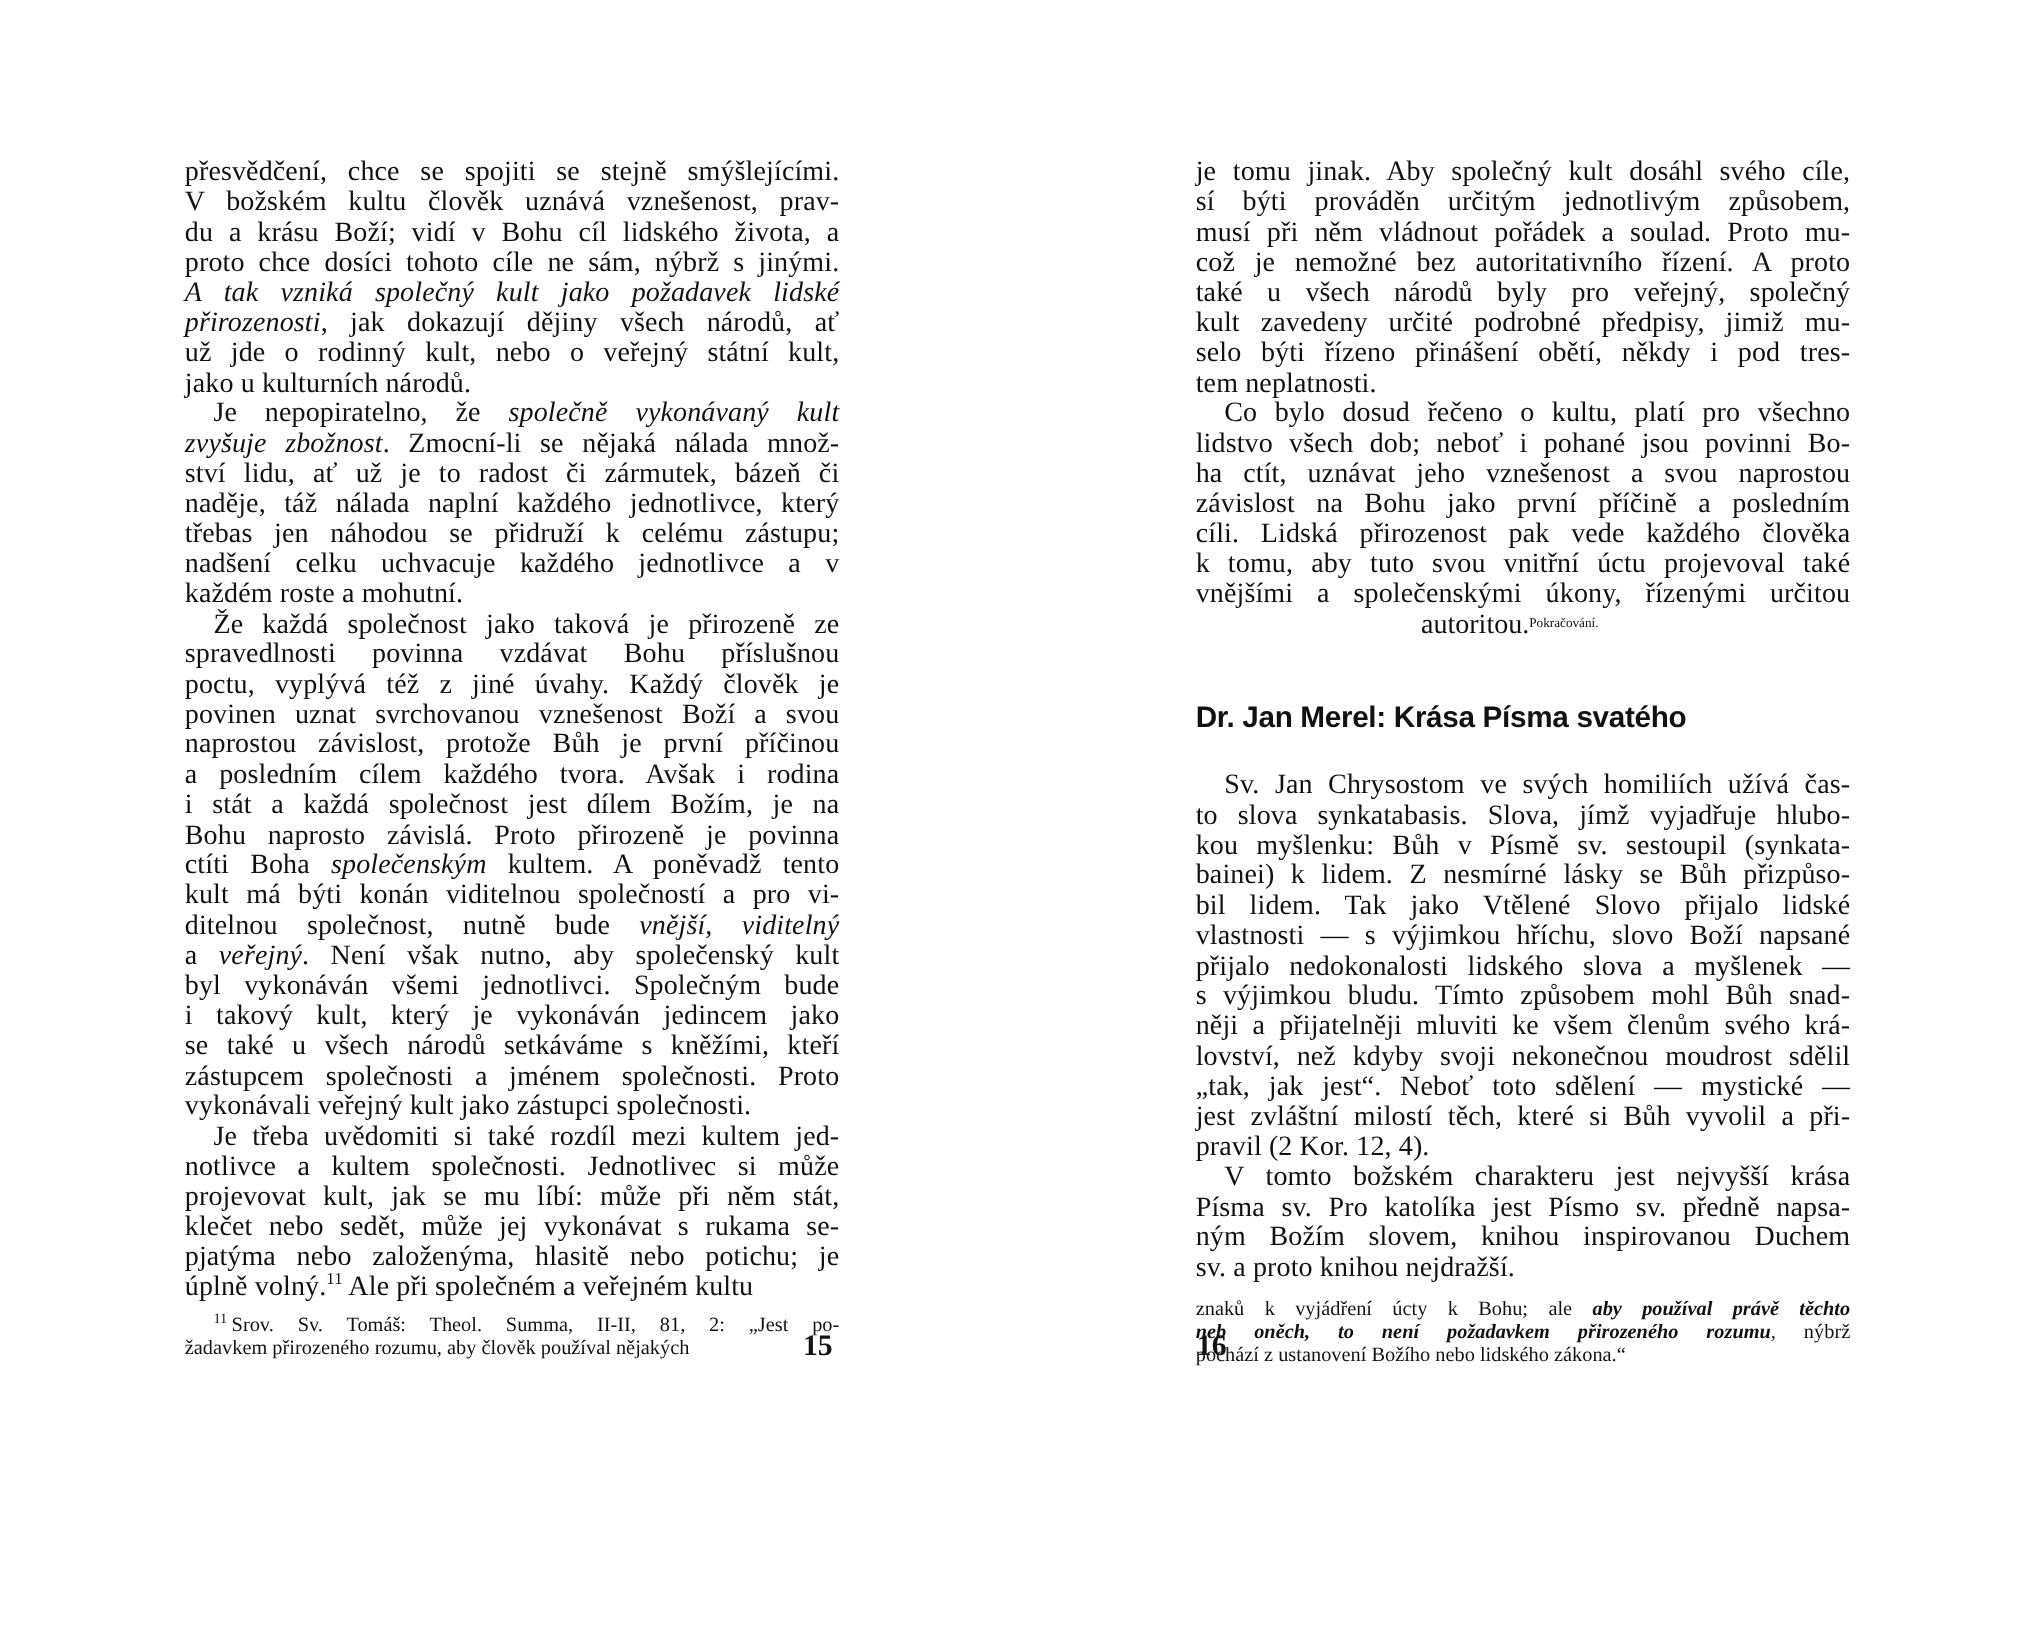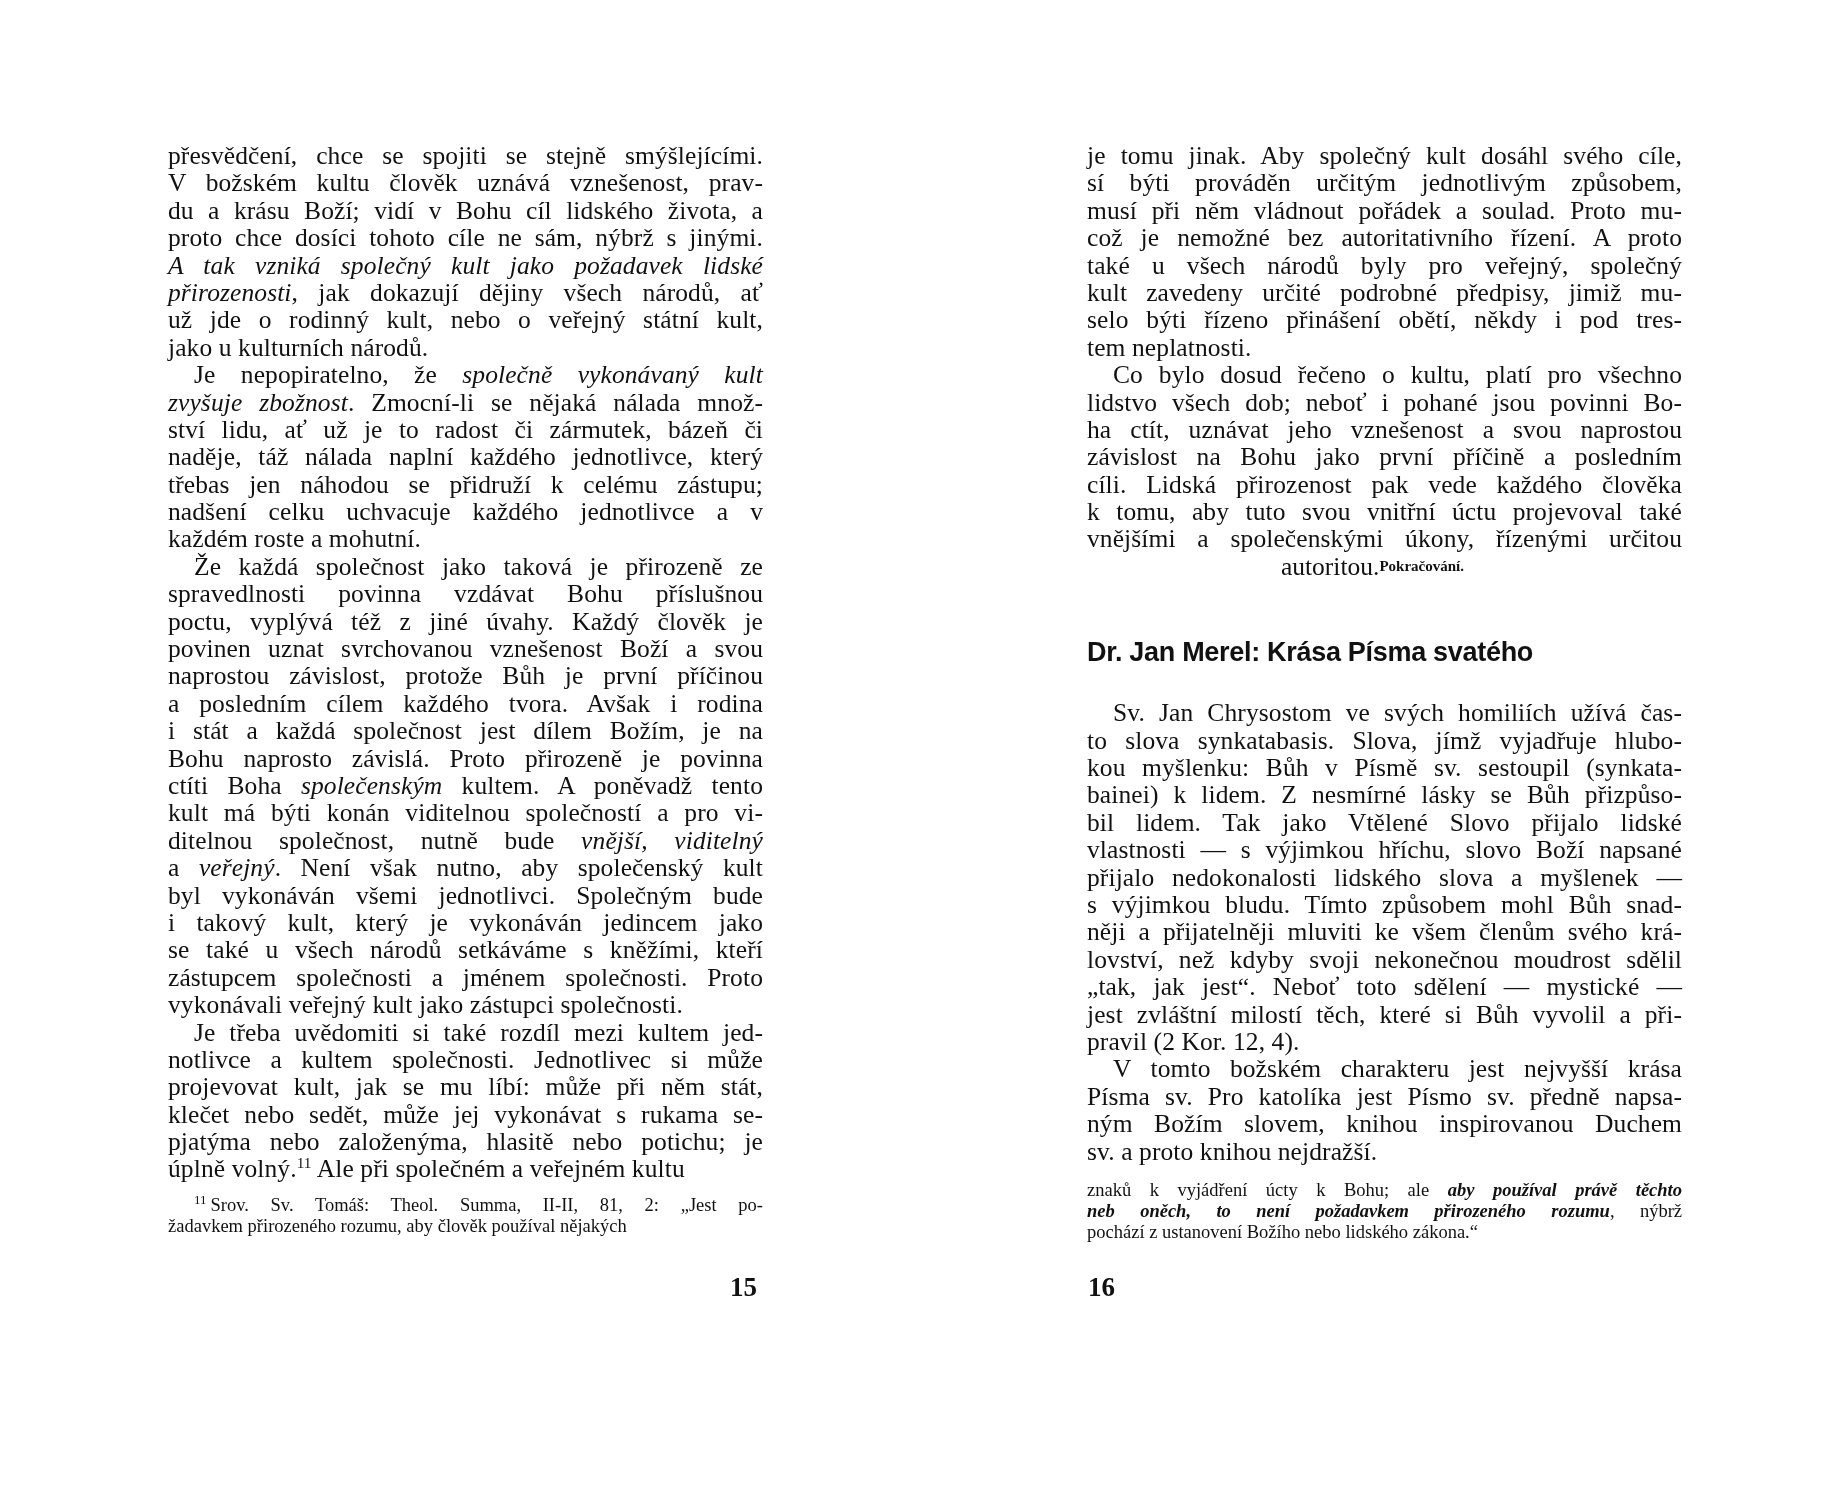--- a/index.html
+++ b/index.html
@@ -16,25 +16,25 @@
   .line.last { text-align-last: left; }
   .line.indent { padding-left: 26px; }
   .seg-i { font-style: italic; }
   .footnote { margin-top: 12px; }
   .fn-line { display: block; font-size: 18.5px; line-height: 21px; height: 21px; white-space: nowrap;
              text-align: justify; text-align-last: justify; }
   .fn-line.last { text-align-last: left; }
   .fn-line.indent { padding-left: 26px; }
   .fn-line .seg-i { font-weight: bold; }
   sup { font-size: 60%; line-height: 0; vertical-align: super; }
-  .page-number { position: absolute; top: 1272px; font-size: 27px; font-weight: bold; }
+  .page-number { position: absolute; top: 1208px; font-size: 27px; font-weight: bold; }
   .page-left .page-number { left: 730px; }
   .page-right .page-number { left: 168px; }
   .continued-row { display: flex; justify-content: center; font-size: 25.5px; line-height: 27.4px; height: 27.4px; }
-  .continued { font-size: 15px; font-weight: bold; padding-right: 24px; }
+  .continued { font-size: 12px; font-weight: normal; padding-right: 24px; }
   .article-heading { font-family: "Liberation Sans", "DejaVu Sans", sans-serif; font-weight: bold;
                      font-size: 27px; margin: 57px 0 31px 0; letter-spacing: -0.3px; }
   .fn-mark { font-size: 13px; vertical-align: super; line-height: 0; padding-right: 4px; }
   .right-footnote { margin-top: 15px; }
 </style>
 </head>
 <body>
 
 <div class="page page-left">
   <div class="col">

